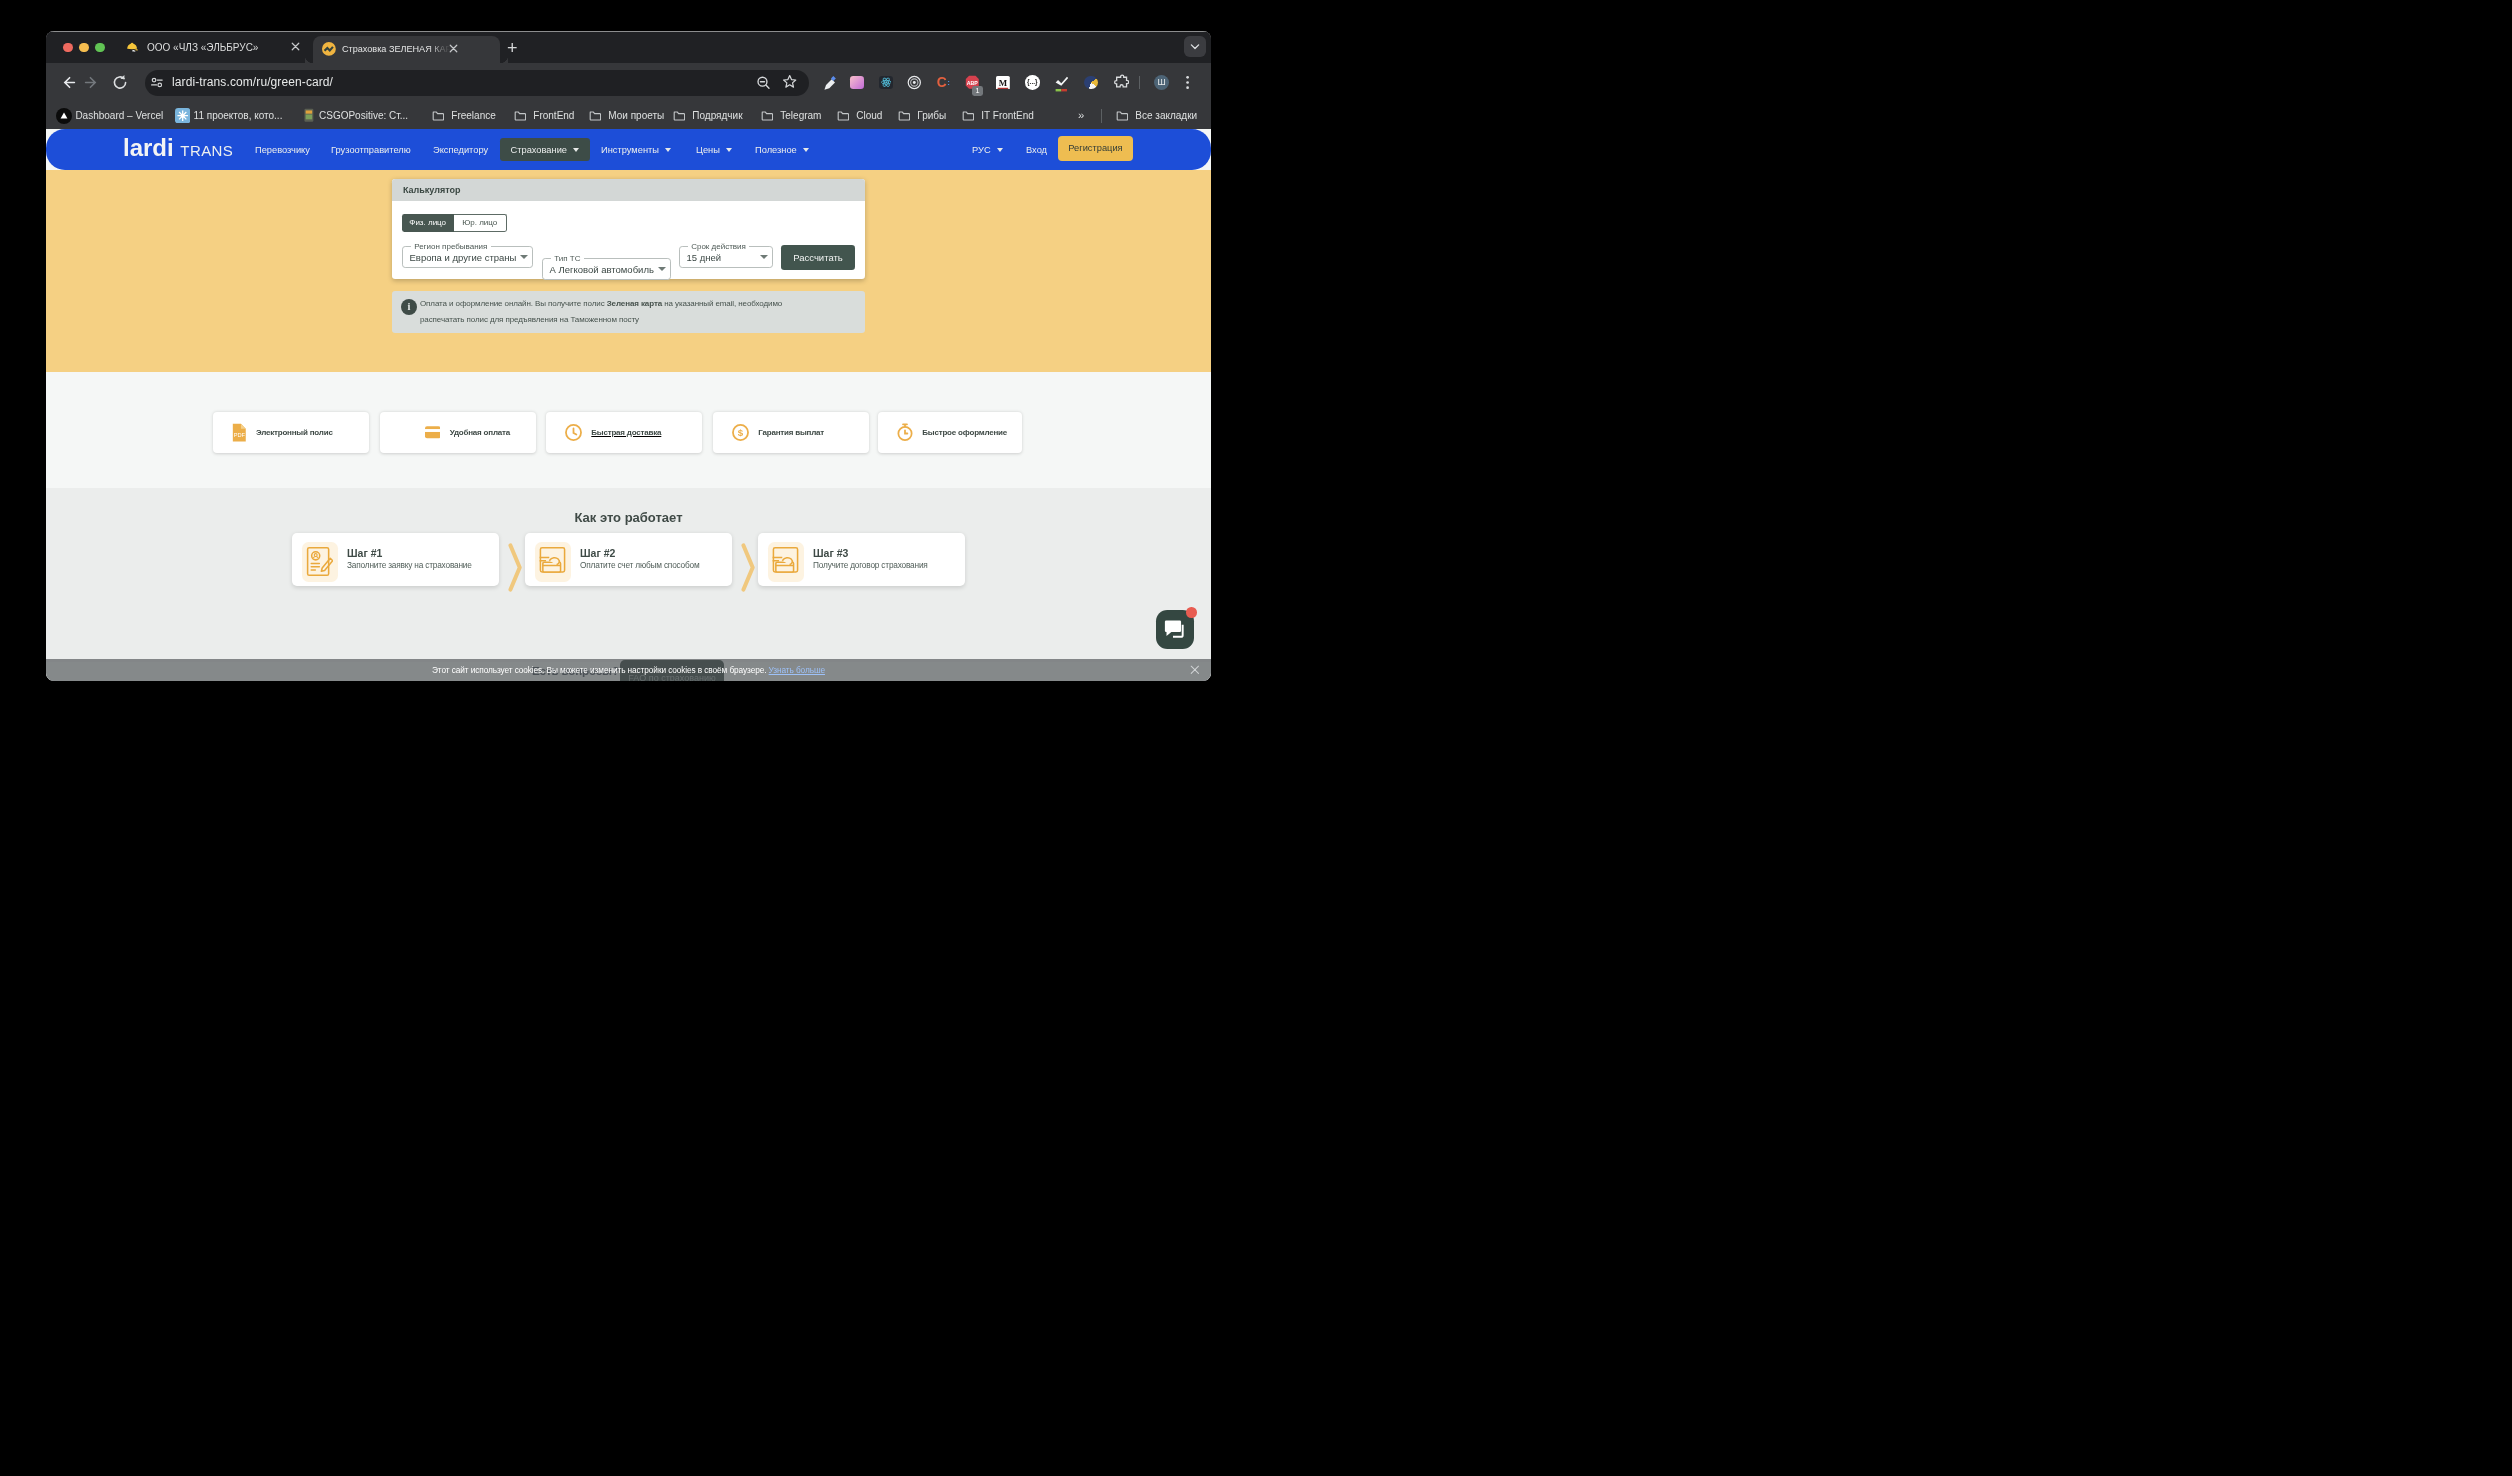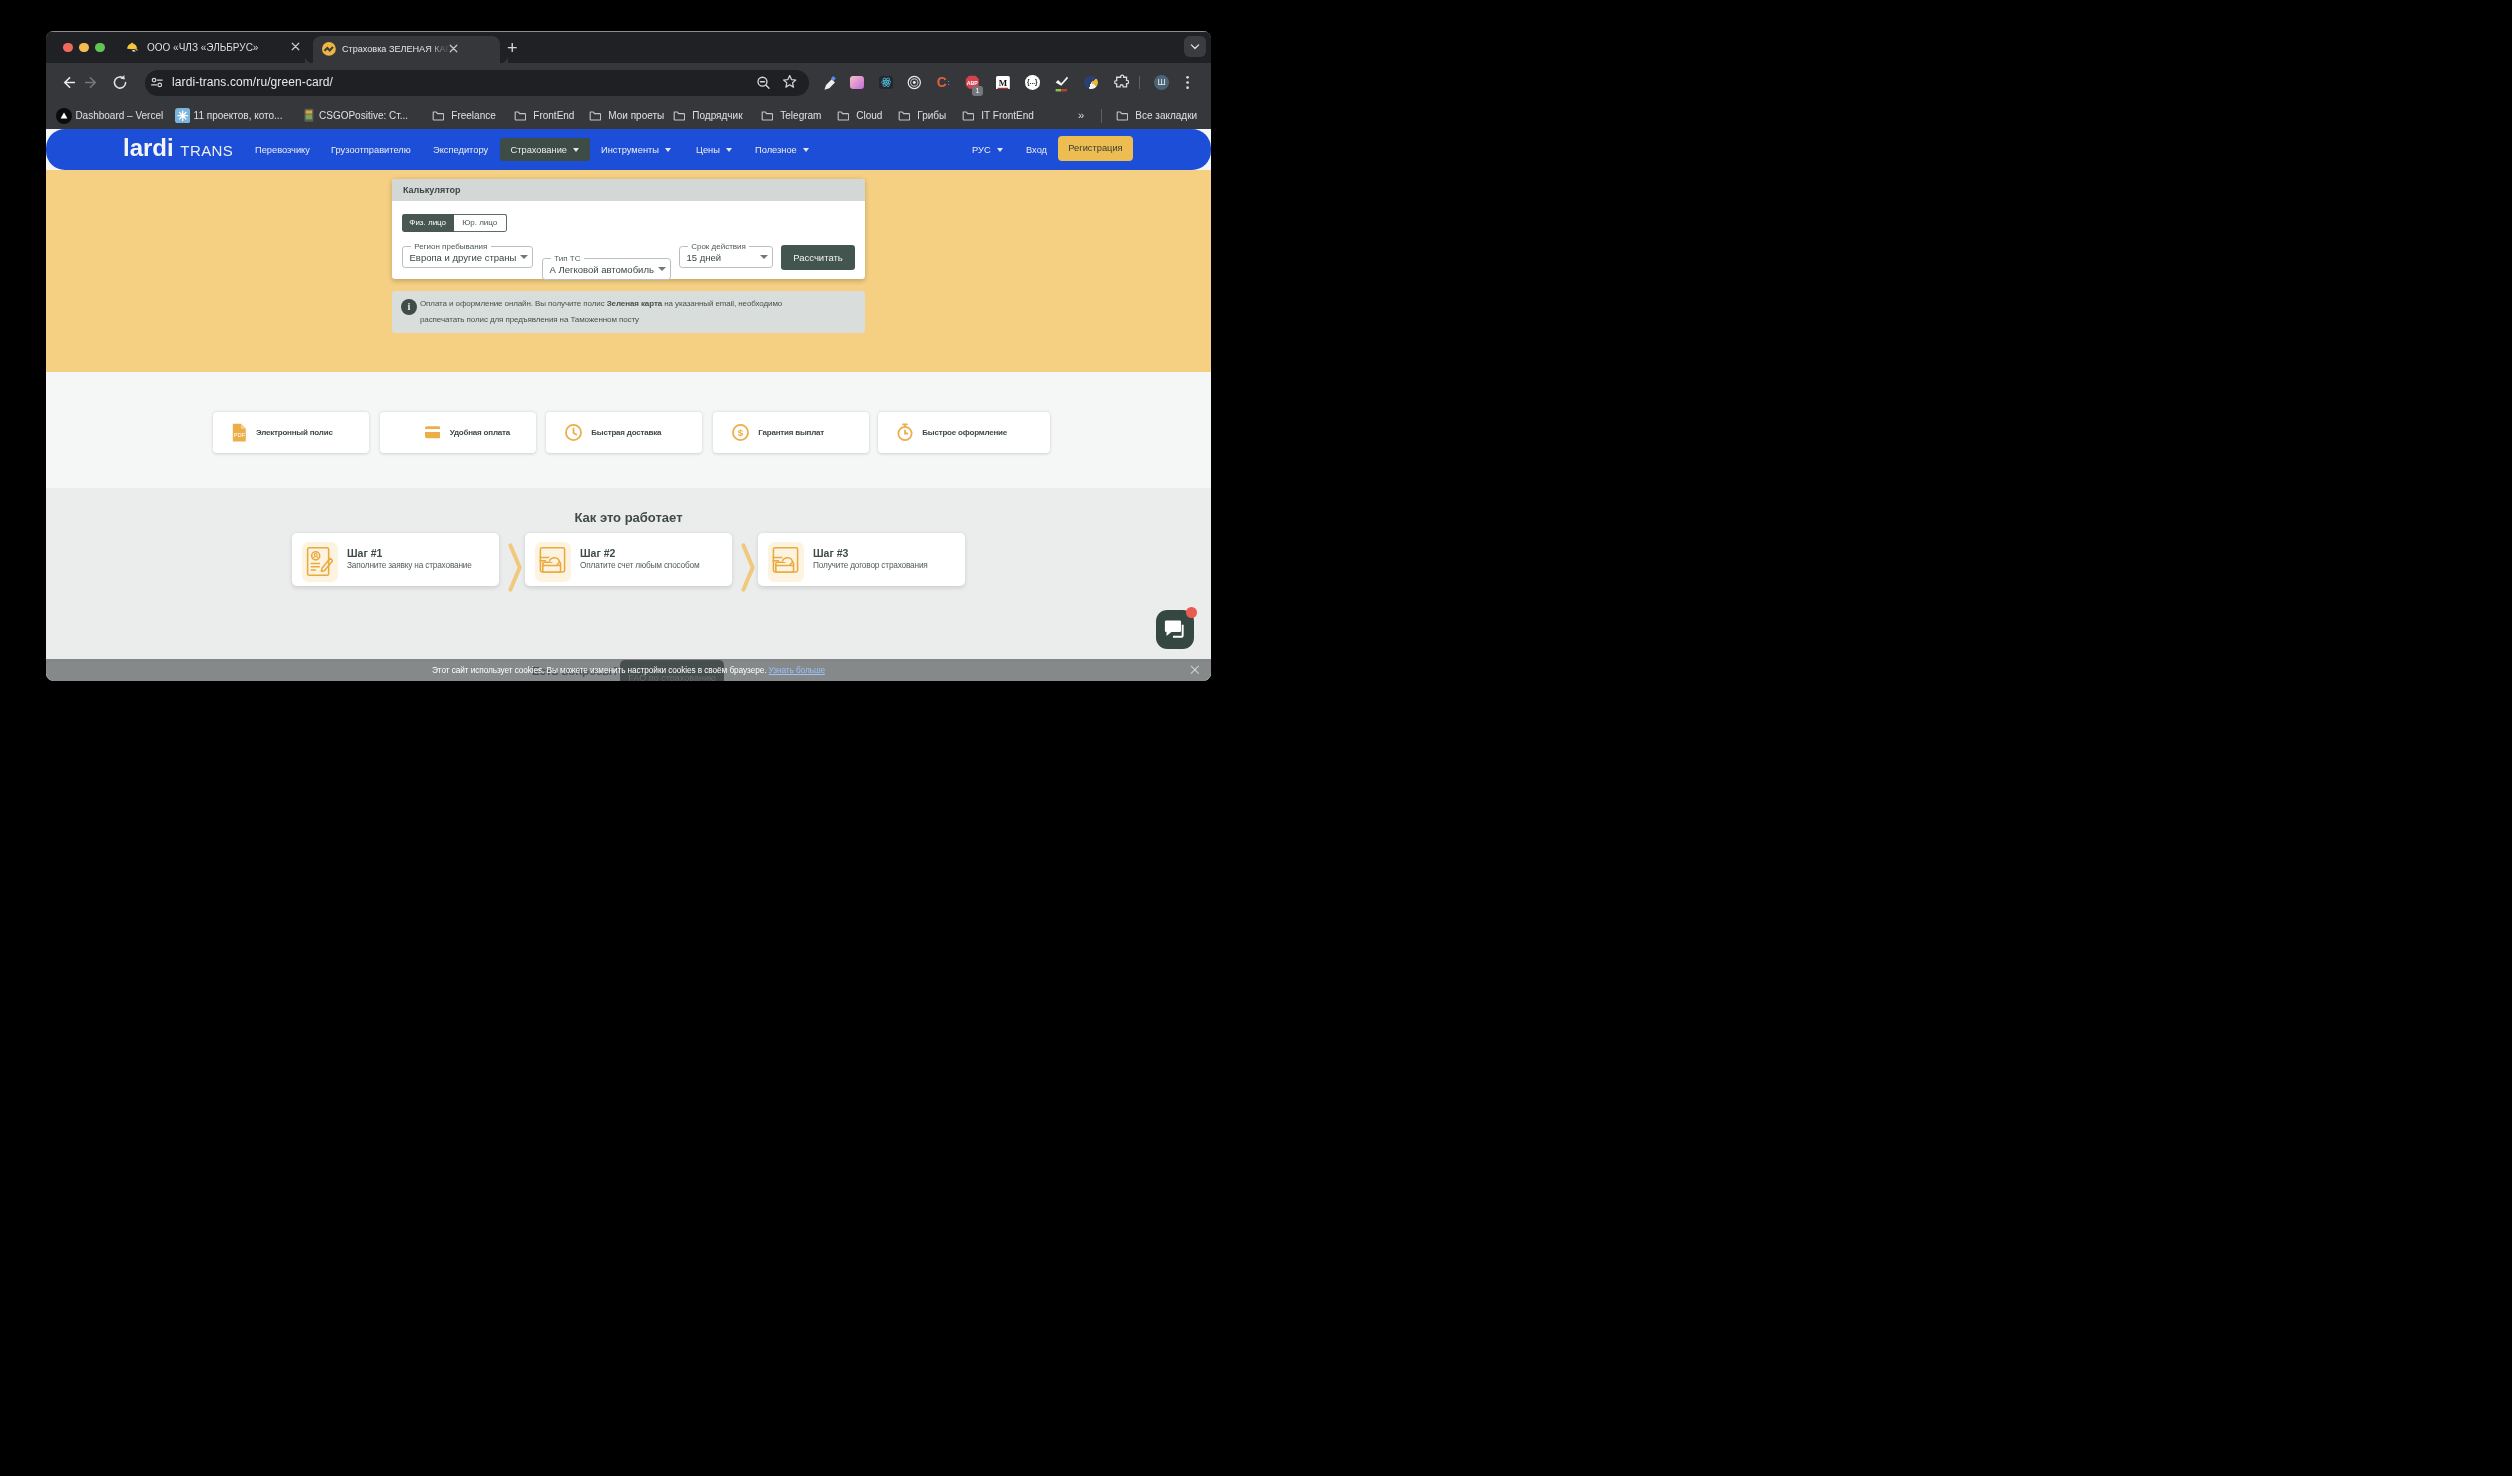--- a/index.html
+++ b/index.html
@@ -351,35 +351,35 @@
           </svg>
           <span class="tx">Электронный полис</span>
         </div>
       <div class="bcard" style="left:334px; width:156px;justify-content:center;">
           <svg class="ic" width="15.4" height="14.6" viewBox="0 0 19 18">
             <rect x="0" y="1.5" width="19" height="15" rx="2.5" fill="#ecae49"></rect>
             <rect x="0" y="5" width="19" height="3.6" fill="#fff"></rect>
           </svg>
           <span class="tx">Удобная оплата</span>
         </div>
-      <div class="bcard" style="left:500px; width:156px;">
+      <div class="bcard" style="left:500px; width:156px;text-decoration:underline;">
           <svg class="ic" width="17" height="17" viewBox="0 0 21 21">
             <circle cx="10.5" cy="10.5" r="9.3" fill="none" stroke="#ecae49" stroke-width="2.2"></circle>
             <path d="M10.5 5.5v5.5l3.5 2" fill="none" stroke="#ecae49" stroke-width="2.2" stroke-linecap="round"></path>
           </svg>
           <span class="tx">Быстрая доставка</span>
         </div>
       <div class="bcard" style="left:667px; width:156px;">
           <svg class="ic" width="17" height="17" viewBox="0 0 21 21" style="font-size:12px">
             <circle cx="10.5" cy="10.5" r="9.3" fill="none" stroke="#ecae49" stroke-width="2.2"></circle>
             <text x="10.5" y="15" font-size="12" fill="#ecae49" font-weight="bold" text-anchor="middle" font-family="Liberation Sans">$</text>
           </svg>
           <span class="tx">Гарантия выплат</span>
         </div>
-      <div class="bcard" style="left:832px; width:172px;">
+      <div class="bcard" style="left:832px; width:144px;">
           <svg class="ic" width="16" height="18.6" viewBox="0 0 20 23">
             <circle cx="10" cy="13" r="8.3" fill="none" stroke="#ecae49" stroke-width="2.2"></circle>
             <path d="M7.5 1.5h5M10 1.5v3M10 9v4h3" fill="none" stroke="#ecae49" stroke-width="2.2" stroke-linecap="round"></path>
           </svg>
           <span class="tx">Быстрое оформление</span>
         </div>
     </div>
     <div class="how">
       <div class="h2" style="top:22px;">Как это работает</div>
       <div class="scard" style="left:246px;">

